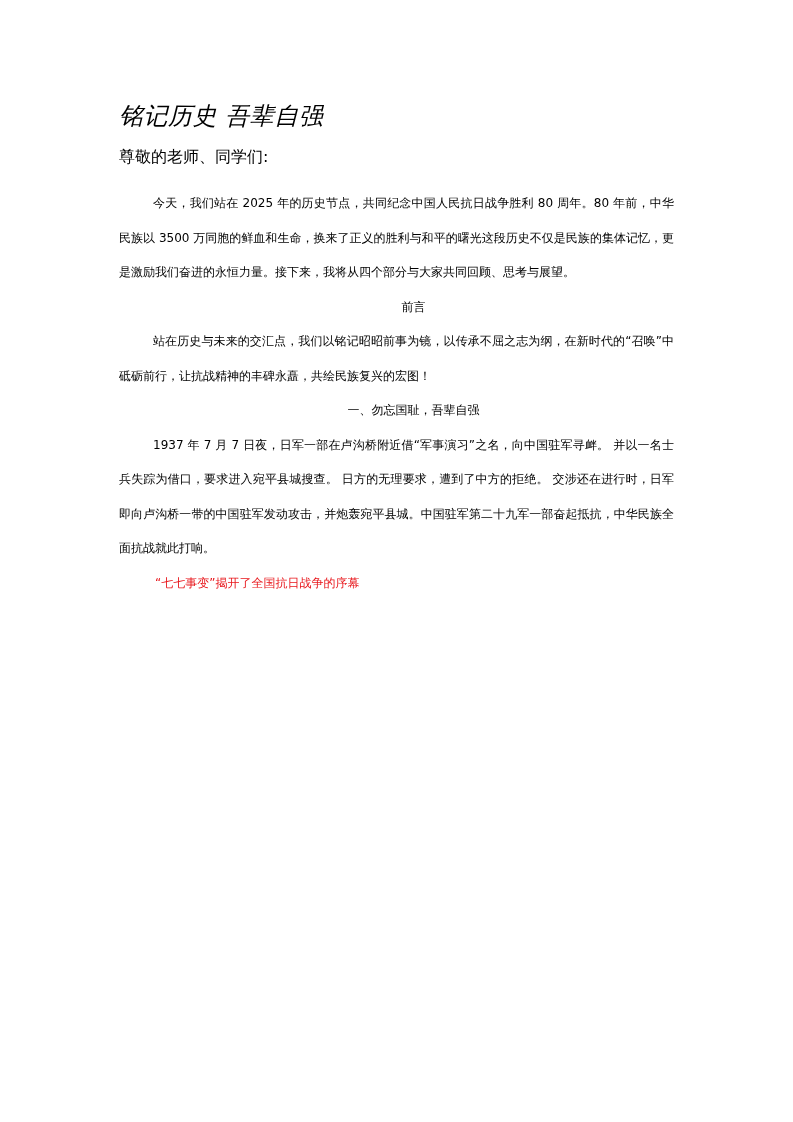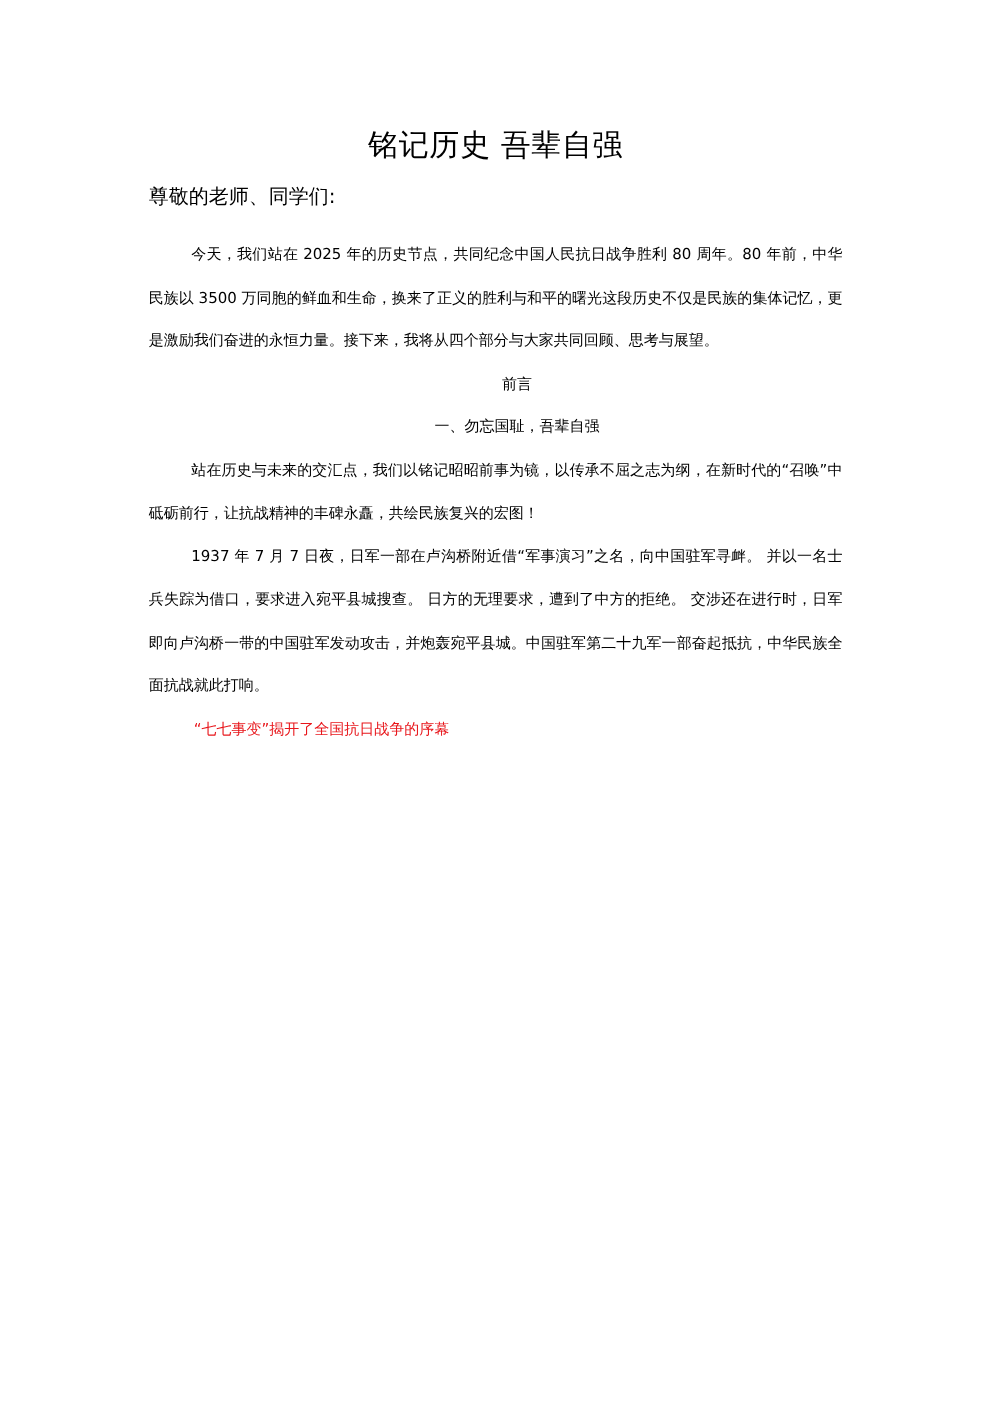--- a/index.html
+++ b/index.html
@@ -19,24 +19,24 @@
       position: absolute;
       left: 119px;
       top: 0;
       width: 555px;
     }
     .title {
       position: absolute;
       left: 0;
       top: 98px;
       width: 555px;
-      text-align: center;
       font-size: 24px;
       line-height: 36px;
       letter-spacing: 0.5px;
+      font-style: italic;
     }
     .salutation {
       position: absolute;
       left: 0;
       top: 145px;
       font-size: 16px;
       line-height: 24px;
     }
     .body-text {
       position: absolute;
@@ -63,18 +63,18 @@
   </style>
 </head>
 <body>
 
 <div class="page">
   <div class="title">铭记历史 吾辈自强</div>
   <div class="salutation">尊敬的老师、同学们:</div>
   <div class="body-text">
     <p class="para">今天，我们站在 2025 年的历史节点，共同纪念中国人民抗日战争胜利 80 周年。80 年前，中华民族以 3500 万同胞的鲜血和生命，换来了正义的胜利与和平的曙光这段历史不仅是民族的集体记忆，更是激励我们奋进的永恒力量。接下来，我将从四个部分与大家共同回顾、思考与展望。</p>
     <p class="para line">前言</p>
+    <p class="para">站在历史与未来的交汇点，我们以铭记昭昭前事为镜，以传承不屈之志为纲，在新时代的“召唤”中砥砺前行，让抗战精神的丰碑永矗，共绘民族复兴的宏图！</p>
     <p class="para line">一、勿忘国耻，吾辈自强</p>
-    <p class="para">站在历史与未来的交汇点，我们以铭记昭昭前事为镜，以传承不屈之志为纲，在新时代的“召唤”中砥砺前行，让抗战精神的丰碑永矗，共绘民族复兴的宏图！</p>
     <p class="para">1937 年 7 月 7 日夜，日军一部在卢沟桥附近借“军事演习”之名，向中国驻军寻衅。 并以一名士兵失踪为借口，要求进入宛平县城搜查。 日方的无理要求，遭到了中方的拒绝。 交涉还在进行时，日军即向卢沟桥一带的中国驻军发动攻击，并炮轰宛平县城。中国驻军第二十九军一部奋起抵抗，中华民族全面抗战就此打响。</p>
     <p class="para highlight">“七七事变”揭开了全国抗日战争的序幕</p>
   </div>
 </div>
 
 </body></html>

